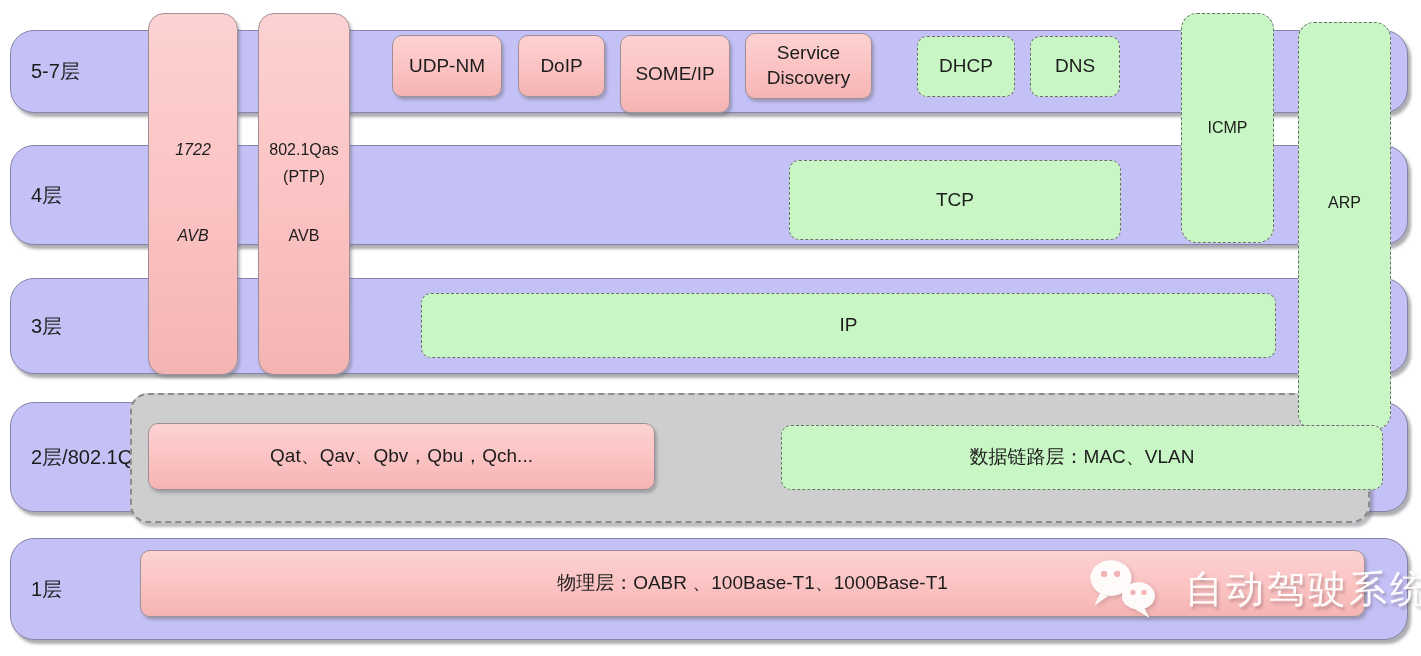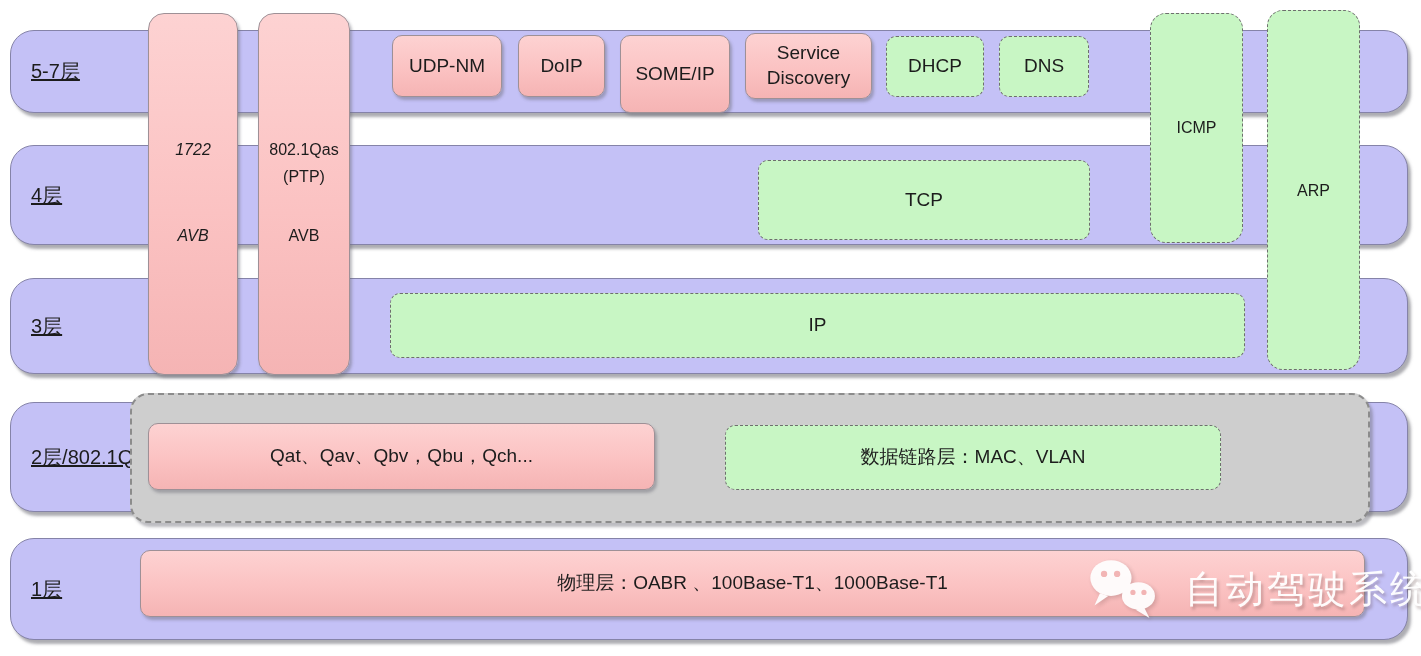--- a/index.html
+++ b/index.html
@@ -11,36 +11,37 @@
   .band{
     position:absolute;left:10px;width:1398px;
     background:var(--band,#c4c1f6);
     border:1.5px solid var(--band-border,#8583a8);
     border-radius:24px;
     box-shadow:3px 4px 3px rgba(105,105,115,0.55);
     box-sizing:border-box;
   }
   .bandlabel{
     position:absolute;left:20px;top:0;bottom:0;
-    display:flex;align-items:center;font-size:20px;white-space:nowrap;text-decoration:underline;
+    display:flex;align-items:center;font-size:20px;white-space:nowrap;
   }
   .node{
     position:absolute;display:flex;align-items:center;justify-content:center;
     text-align:center;font-size:19px;line-height:1.3;box-sizing:border-box;
     border-radius:10px;
     box-shadow:2px 3px 3px rgba(105,105,115,0.45);
   }
   .pink{
     background:linear-gradient(180deg,#fdd2d2 0%,var(--pink,#fbc2c2) 55%,#f5b4b4 100%);
     border:1.5px solid var(--pink-border,#9e9096);
   }
   .green{
     background:var(--green,#c8f6c4);
     border:1.6px dashed var(--green-border,#6e6e6e);
     box-shadow:none;
+    margin-left:31px;
   }
   .col{
     position:absolute;border-radius:16px;box-sizing:border-box;font-size:16px;
   }
   .col .ctext{position:absolute;left:0;right:0;text-align:center;white-space:nowrap;}
   .graybox{
     position:absolute;left:130px;top:393px;width:1240px;height:130px;
     background:var(--gray,#cecece);
     border:2px dashed var(--gray-border,#8c8c8c);
     border-radius:18px;box-sizing:border-box;
@@ -83,21 +84,21 @@
     <span class="ctext" style="top:213px">AVB</span>
   </div>
   <div class="col pink" style="left:258px;top:13px;width:92px;height:362px;box-shadow:2px 3px 3px rgba(105,105,115,0.45);">
     <span class="ctext" style="top:127px">802.1Qas</span>
     <span class="ctext" style="top:154px">(PTP)</span>
     <span class="ctext" style="top:213px">AVB</span>
   </div>
   <div class="col green" style="left:1150px;top:13px;width:93px;height:230px;">
     <span class="ctext" style="top:105px">ICMP</span>
   </div>
-  <div class="col green" style="left:1267px;top:10px;width:93px;height:360px;padding-left:42px;">
+  <div class="col green" style="left:1267px;top:22px;width:93px;height:408px;padding-left:42px;">
     <span class="ctext" style="top:171px">ARP</span>
   </div>
 
   <div class="node pink" style="left:392px;top:35px;width:110px;height:62px">
     <span>UDP-NM</span>
   </div>
   <div class="node pink" style="left:518px;top:35px;width:87px;height:62px">
     <span>DoIP</span>
   </div>
   <div class="node pink" style="left:620px;top:35px;width:110px;height:78px">
@@ -117,21 +118,21 @@
     <span>TCP</span>
   </div>
 
   <div class="node green" style="left:390px;top:293px;width:855px;height:65px">
     <span>IP</span>
   </div>
 
   <div class="node pink" style="left:148px;top:423px;width:507px;height:67px">
     <span>Qat、Qav、Qbv，Qbu，Qch...</span>
   </div>
-  <div class="node green" style="left:725px;top:425px;width:496px;height:65px">
+  <div class="node green" style="left:750px;top:425px;width:602px;height:65px">
     <span>数据链路层：MAC、VLAN</span>
   </div>
 
   <div class="node pink" style="left:140px;top:550px;width:1225px;height:67px">
     <span>物理层：OABR 、100Base-T1、1000Base-T1</span>
   </div>
 
   <div class="watermark">
     <svg class="wxicon" viewBox="0 0 110 96">
       <ellipse cx="36" cy="32" rx="30" ry="26" fill="#ffffff"></ellipse>

